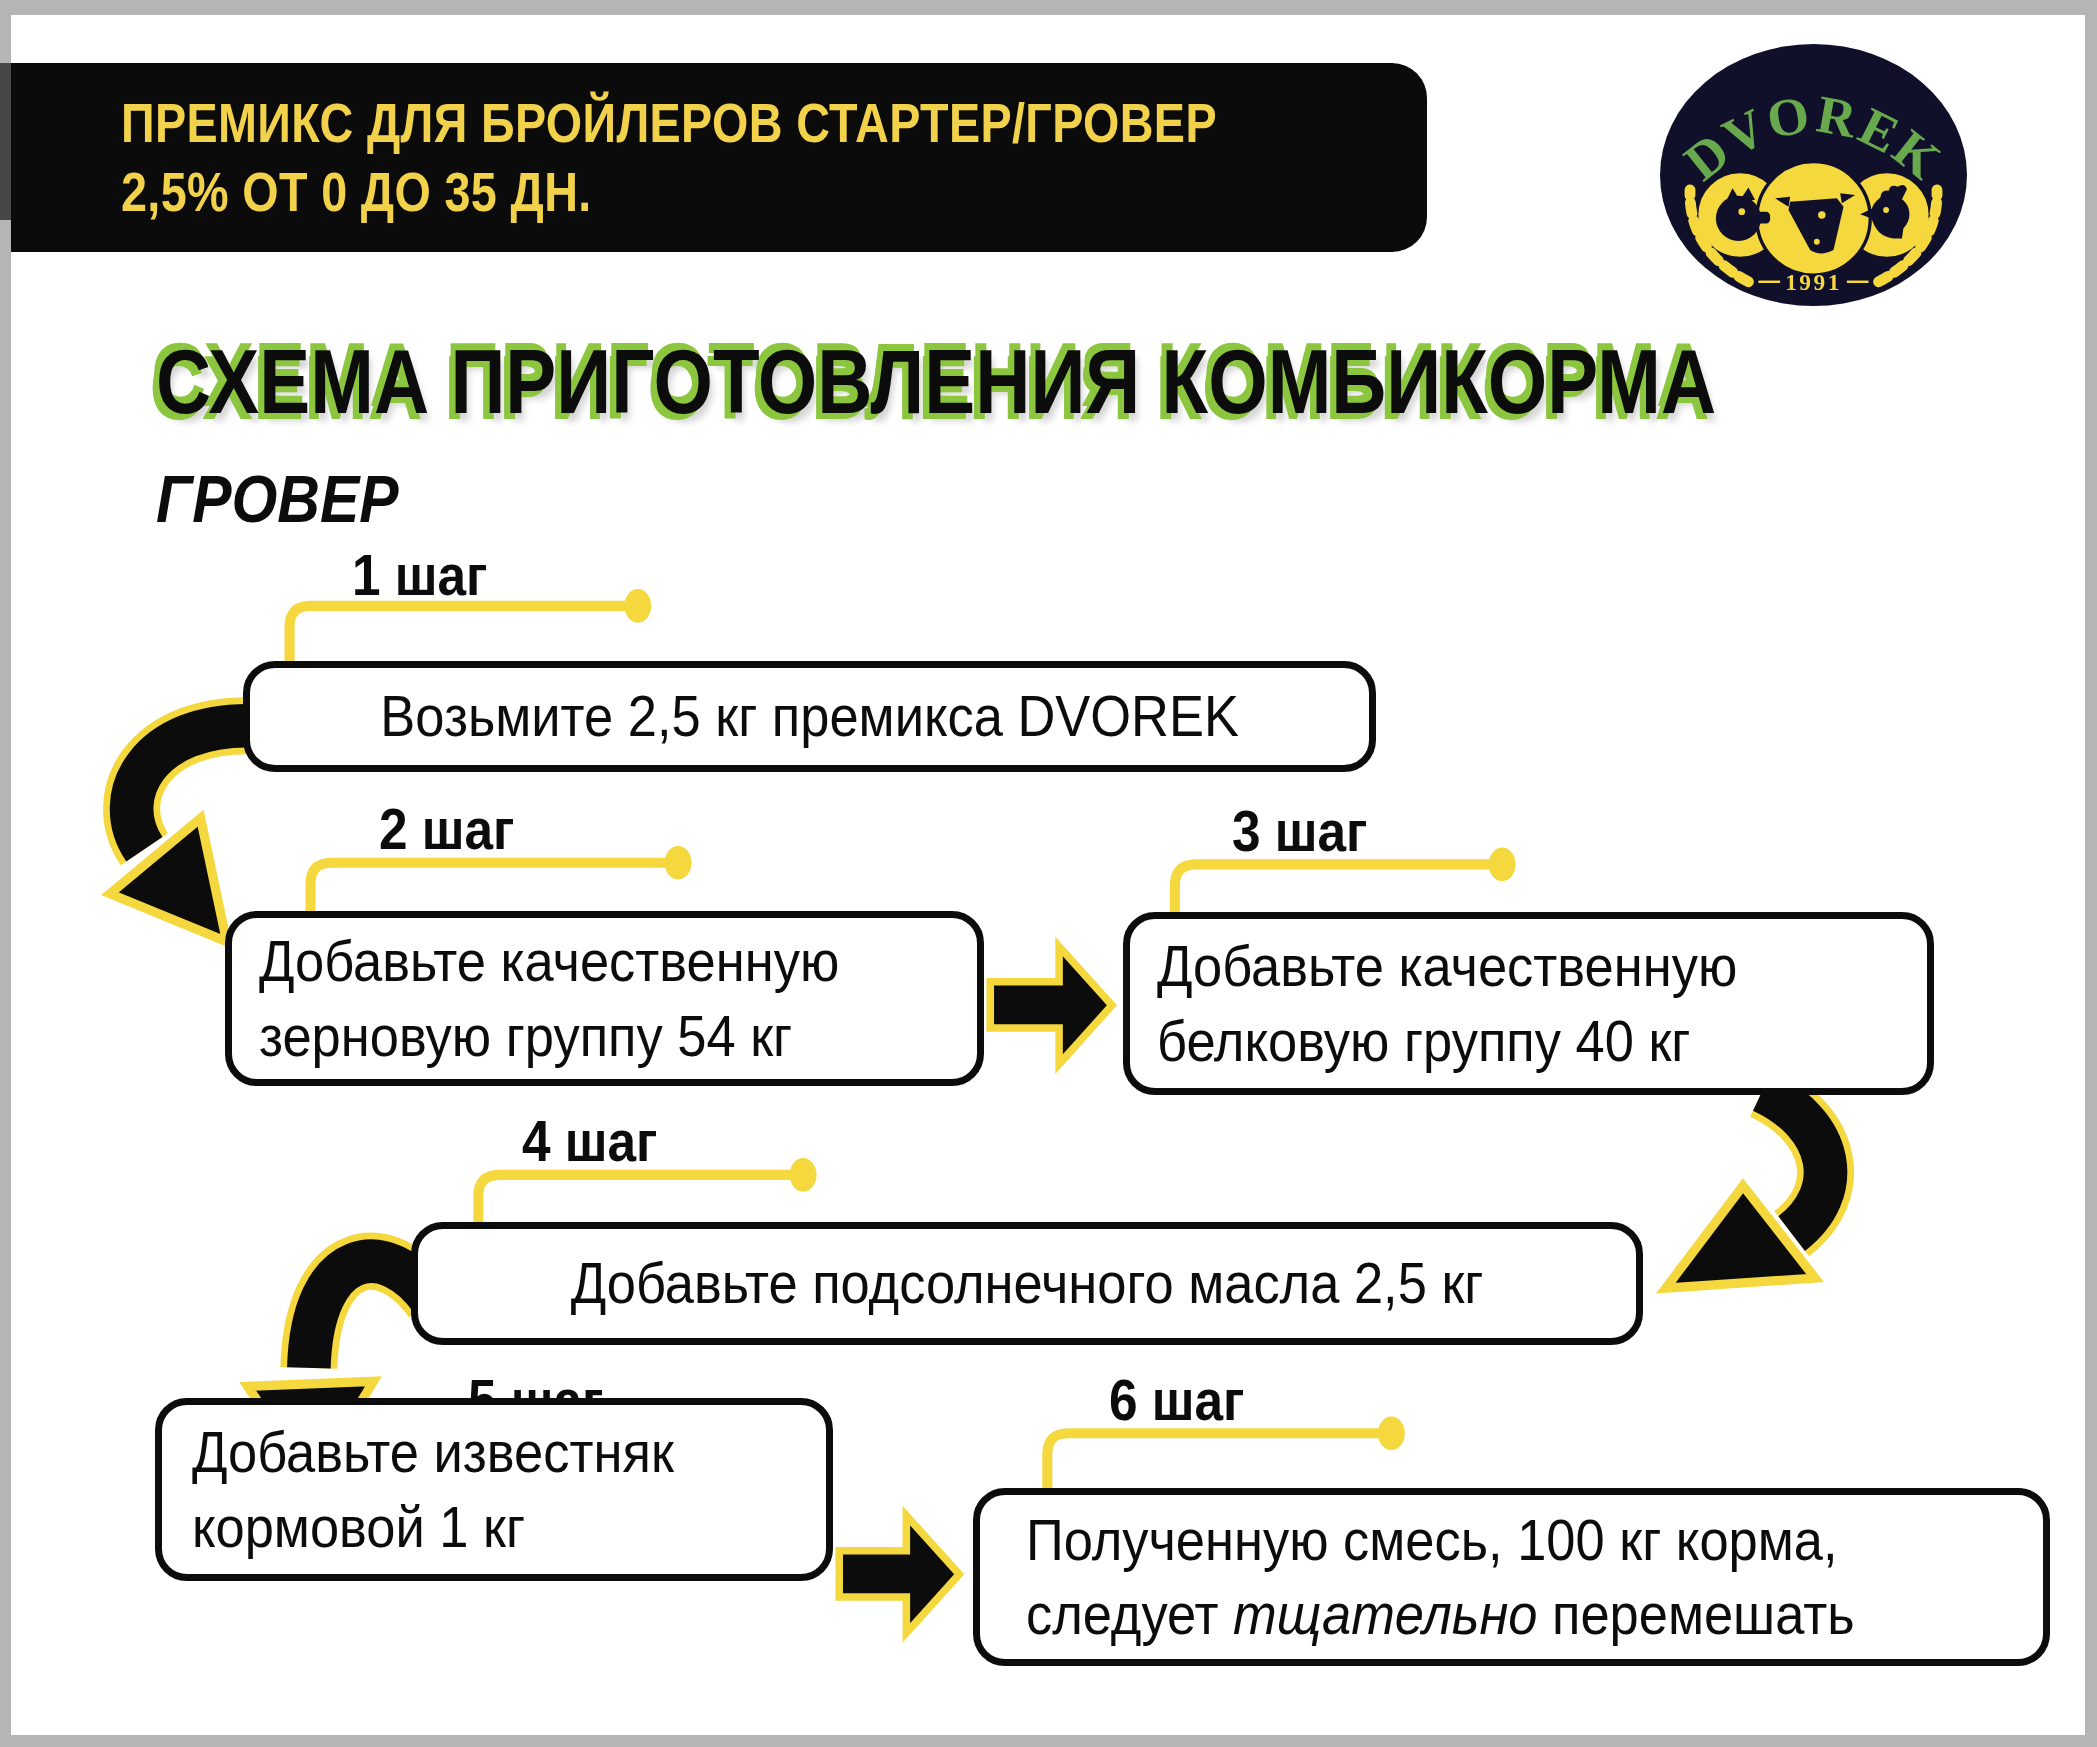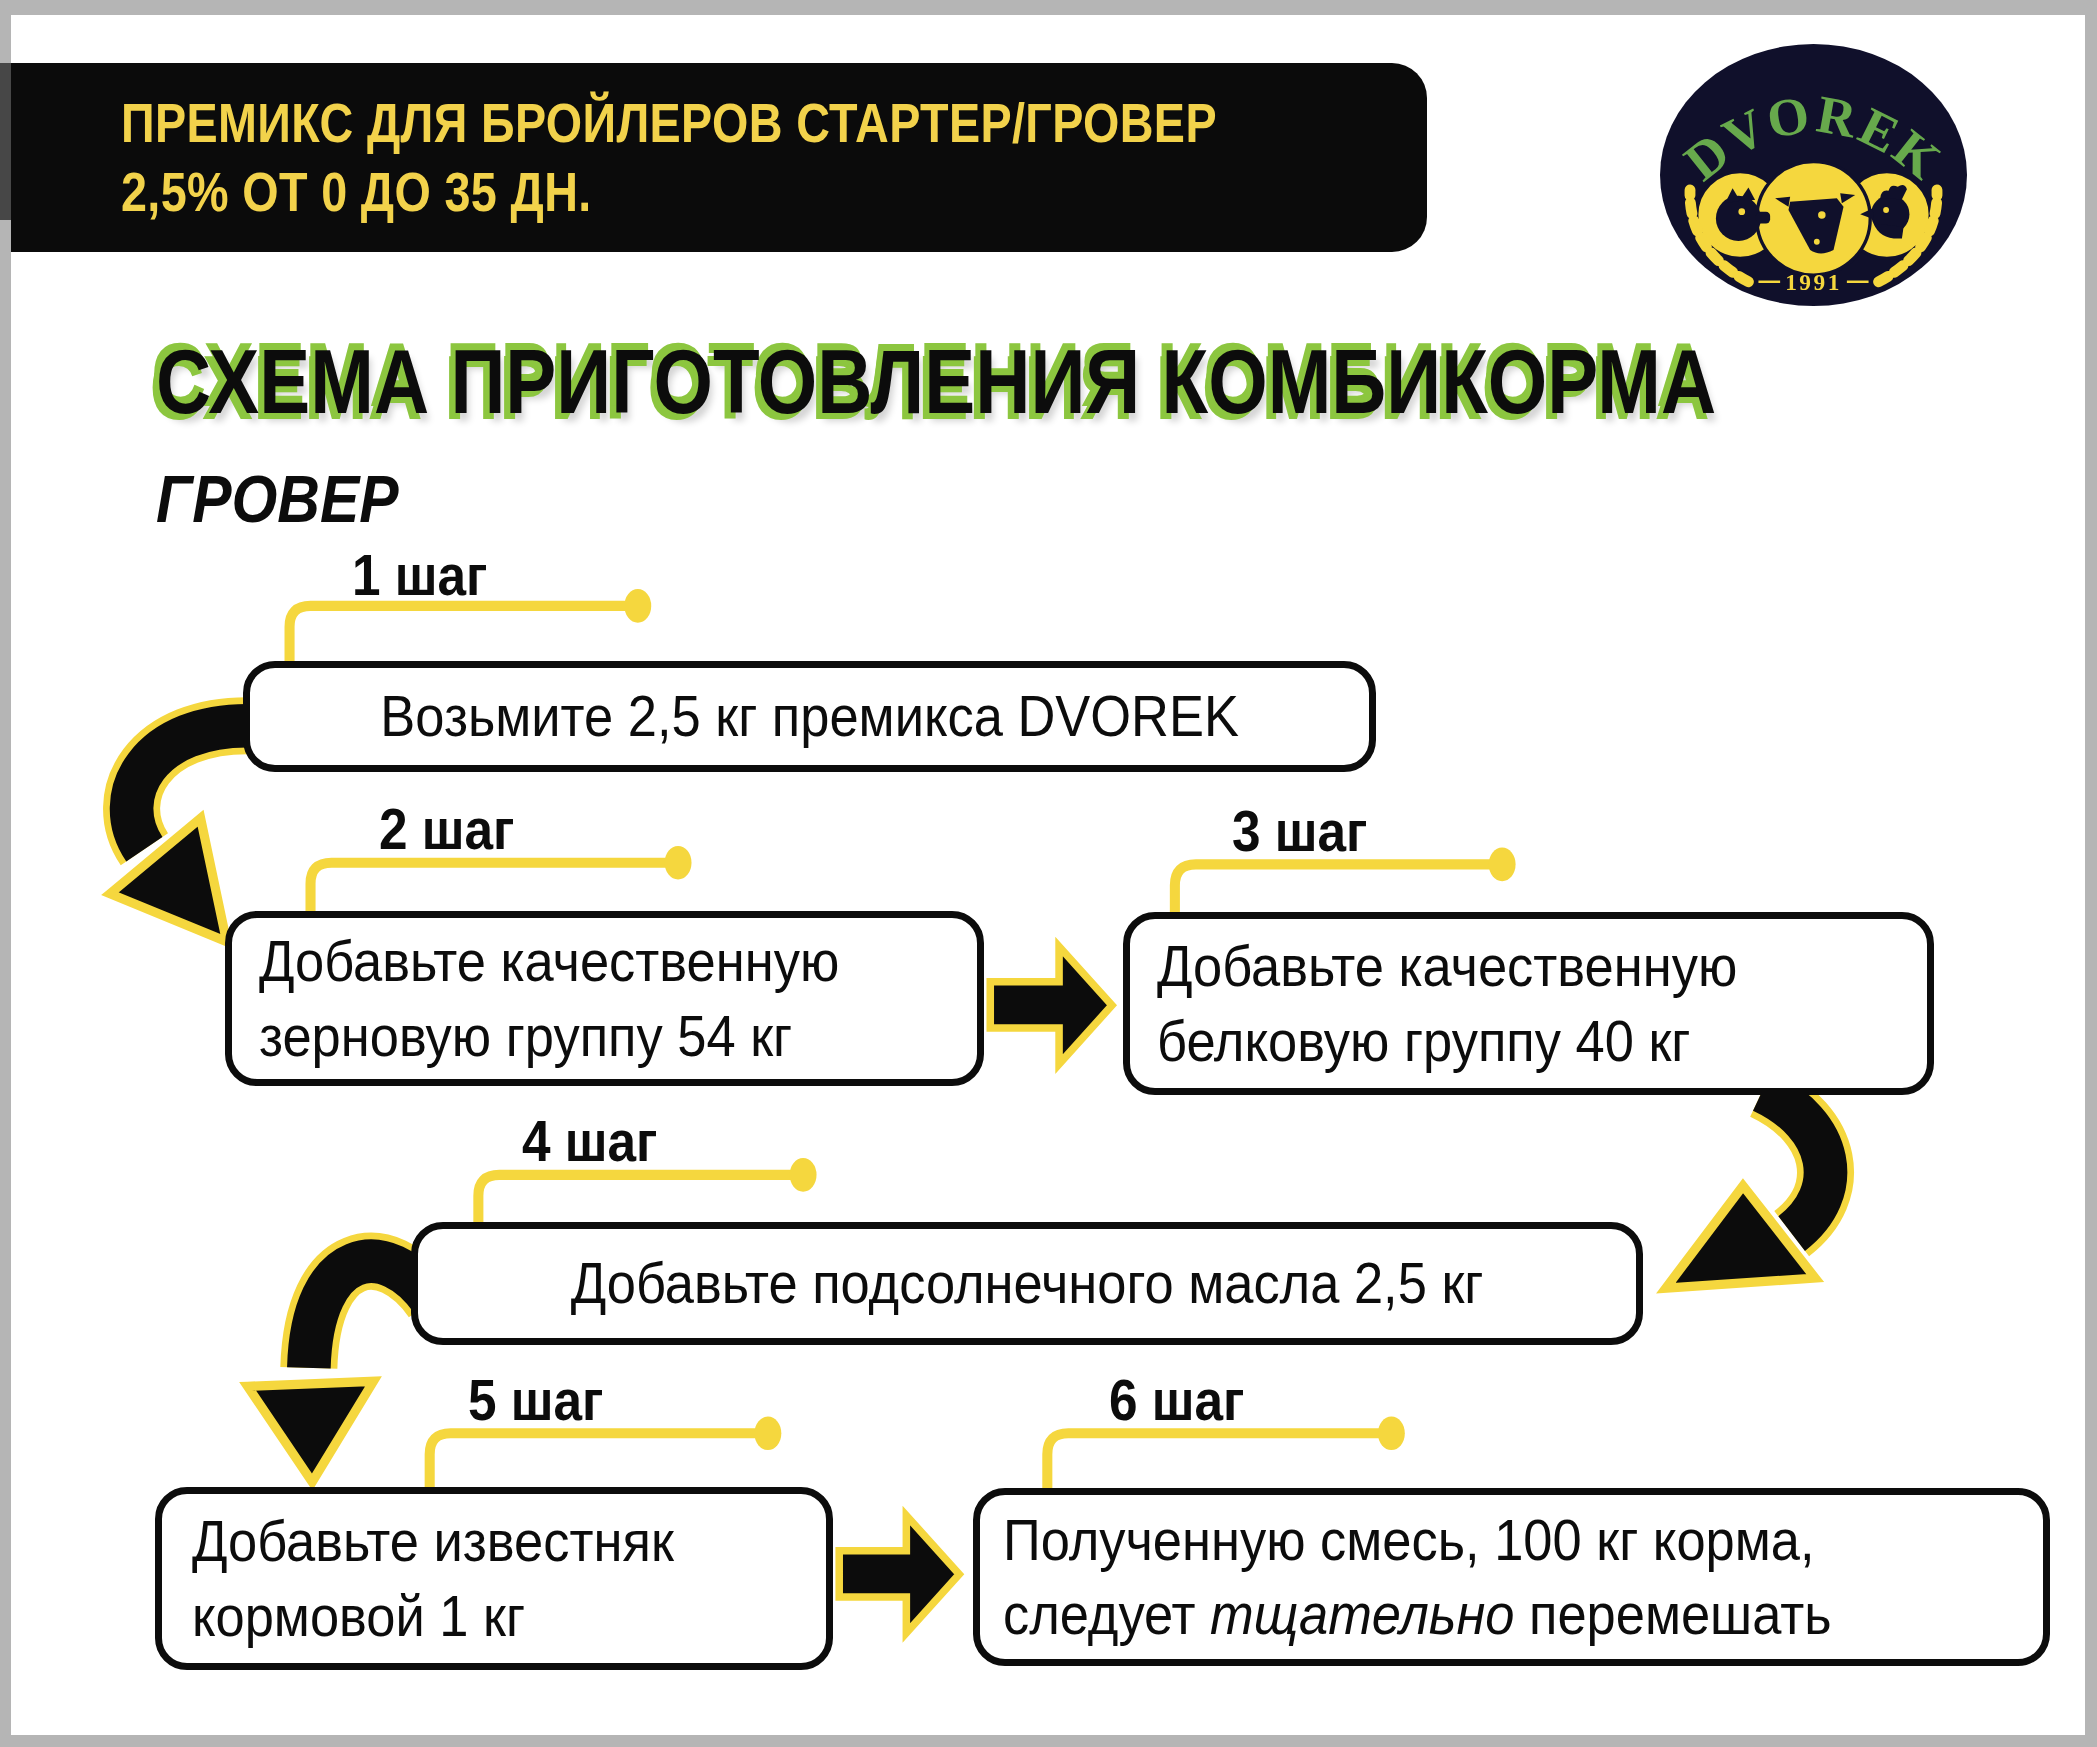--- a/index.html
+++ b/index.html
@@ -87,22 +87,22 @@
   .box-line{
     display:block;font-size:57px;line-height:1.3;white-space:nowrap;
     transform:scaleX(.92);transform-origin:left center;
   }
   .box.center{align-items:center;}
   .box.center .box-line{transform-origin:center center;}
   .box1{left:243px;top:661px;width:1133px;height:111px;}
   .box2{left:225px;top:911px;width:759px;height:175px;padding-left:27px;}
   .box3{left:1123px;top:912px;width:811px;height:183px;padding-left:27px;}
   .box4{left:411px;top:1222px;width:1232px;height:123px;}
-  .box5{left:155px;top:1487px;width:678px;height:183px;padding-left:30px;}
-  .box6{left:973px;top:1488px;width:1077px;height:178px;padding-left:23px;}
+  .box5{left:155px;top:1398px;width:678px;height:183px;padding-left:30px;}
+  .box6{left:973px;top:1488px;width:1077px;height:178px;padding-left:46px;}
   .em{font-style:italic;}
 </style>
 </head>
 <body>
 
 <div class="stage">
   <div class="canvas"></div>
   <div class="frame-accent"></div>
 
   <div class="banner">

